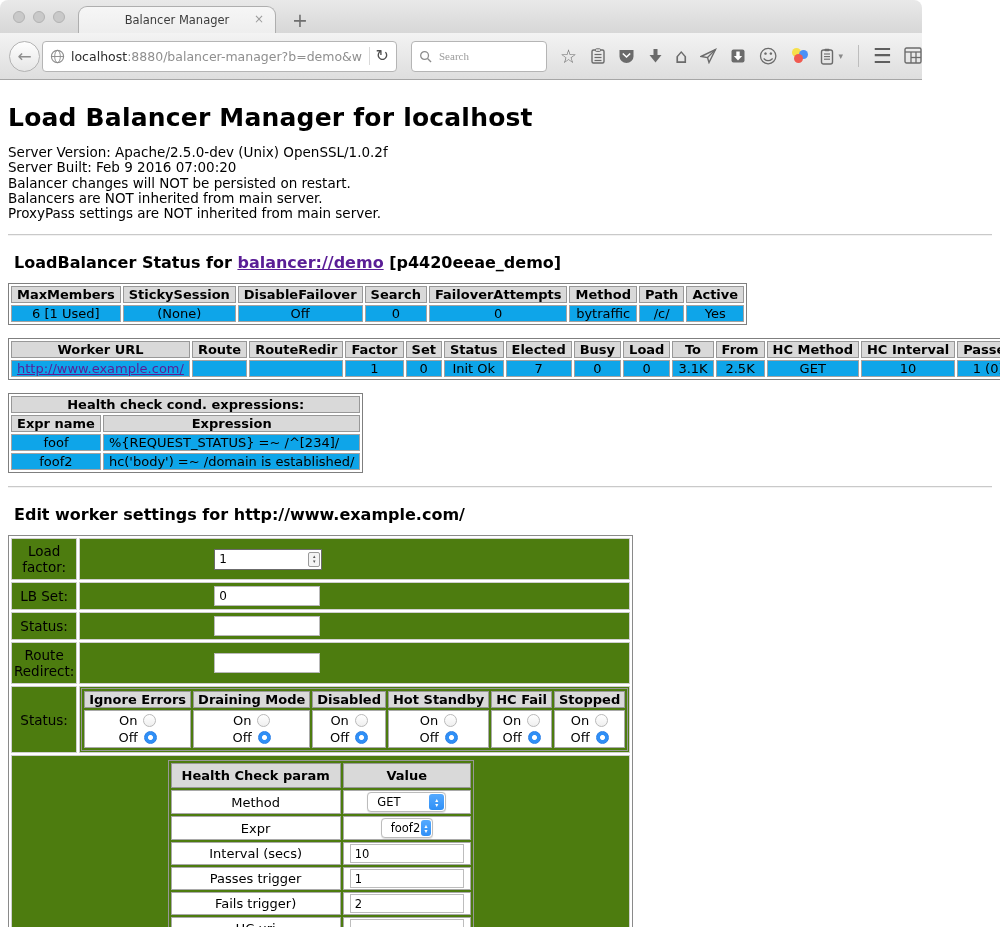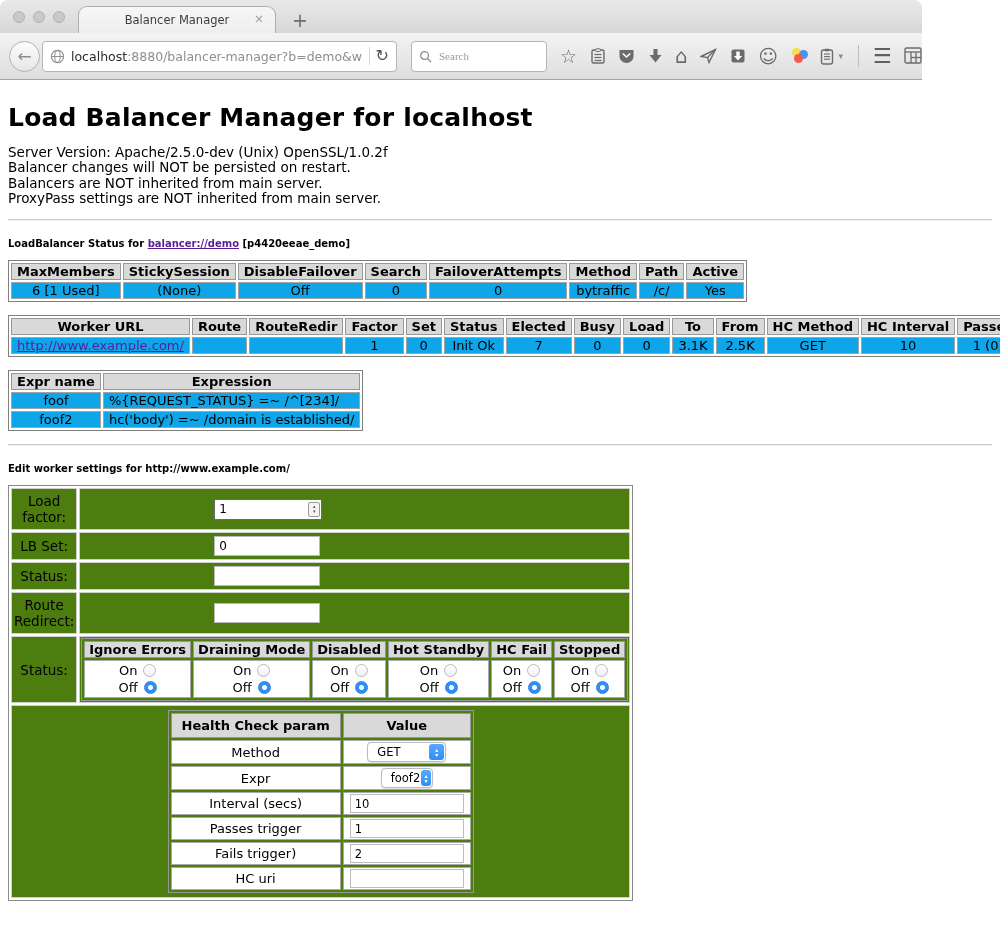--- a/index.html
+++ b/index.html
@@ -71,21 +71,21 @@
   .dot-y { left:1px; top:0; background:#f6e04a; }
   .dot-b { left:8px; top:2px; background:#4a90f6; }
   .dot-r { left:3px; top:6px; background:#f05a50; width:10px; height:10px; }
   .caret { font-size:9px; color:#8a8a8a; margin-left:-8px; }
   .toolbar-sep { width:1px; height:22px; background:#bdbdbd; margin:0 2px; }
   
   .page { padding:1px 8px 0 8px; background:#fff; }
   h1.pagetitle { font-size:25px; margin:22px 0 13px 0; font-weight:bold; letter-spacing:0.2px; }
   .info { font-size:13.5px; line-height:15.3px; }
   hr.rule { border:none; height:2px; background:#c9c9c9; border-bottom:1px solid #f2f2f2; margin:13px 0 12px 0; }
-  h3.sechead { font-size:10px; margin:17px 0 11px 0; font-weight:bold; }
+  h3.sechead { font-size:16px; margin:17px 0 11px 6px; font-weight:bold; }
   a.blink { color:#5a1d96; text-decoration:underline; font-weight:bold; }
   table.data { border-collapse:separate; border-spacing:2px; border:1px solid #7f7f7f; font-size:13px; margin:0 0 13px 0; }
   table.data th { background:#d9d9d9; border:1px solid #989898; padding:0 5px; font-weight:bold; text-align:center; white-space:nowrap; }
   table.data td { border:1px solid #a3a3a3; padding:0 5px; text-align:center; background:#0ea5e9; white-space:nowrap; }
   table.workers { width:984px; }
   a.wlink { color:#5a1d96; text-decoration:underline; }
   td.lexpr { text-align:left !important; }
   
   table.form { border-collapse:separate; border-spacing:2px; border:1px solid #8a8a8a; width:564px; font-size:13.5px; margin:2px 0 0 0; }
   table.form > tbody > tr > td { border:1px solid #cfcfcf; background:#4d7c0f; }
@@ -224,20 +224,21 @@
         <line x1="7" y1="10.5" x2="17" y2="10.5" stroke="#6b6b6b" stroke-width="1.3"></line>
       </svg>
     </div>
   </div>
 </div>
 
 <div class="page">
   <h1 class="pagetitle">Load Balancer Manager for localhost</h1>
 
   <div class="info">Server Version: Apache/2.5.0-dev (Unix) OpenSSL/1.0.2f</div>
+  <div class="info">Server Built: Feb 9 2016 07:00:20</div>
   <div class="info">Balancer changes will NOT be persisted on restart.</div>
   <div class="info">Balancers are NOT inherited from main server.</div>
   <div class="info">ProxyPass settings are NOT inherited from main server.</div>
 
   <hr class="rule">
 
   <h3 class="sechead"><span>LoadBalancer Status for </span><a href="#" class="blink">balancer://demo</a><span> [p4420eeae_demo]</span></h3>
 
   <table class="data">
     <tbody>
@@ -299,20 +300,23 @@
         <td>10</td>
         <td>1 (0)</td>
 
       </tr>
     </tbody>
   </table>
 
   <table class="data">
     <tbody>
       <tr>
+        <th colspan="2">Health check cond. expressions:</th>
+      </tr>
+      <tr>
         <th>Expr name</th>
         <th>Expression</th>
       </tr>
       <tr>
         <td>foof</td>
         <td class="lexpr">%{REQUEST_STATUS} =~ /^[234]/</td>
       </tr>
       <tr>
         <td>foof2</td>
         <td class="lexpr">hc('body') =~ /domain is established/</td>

